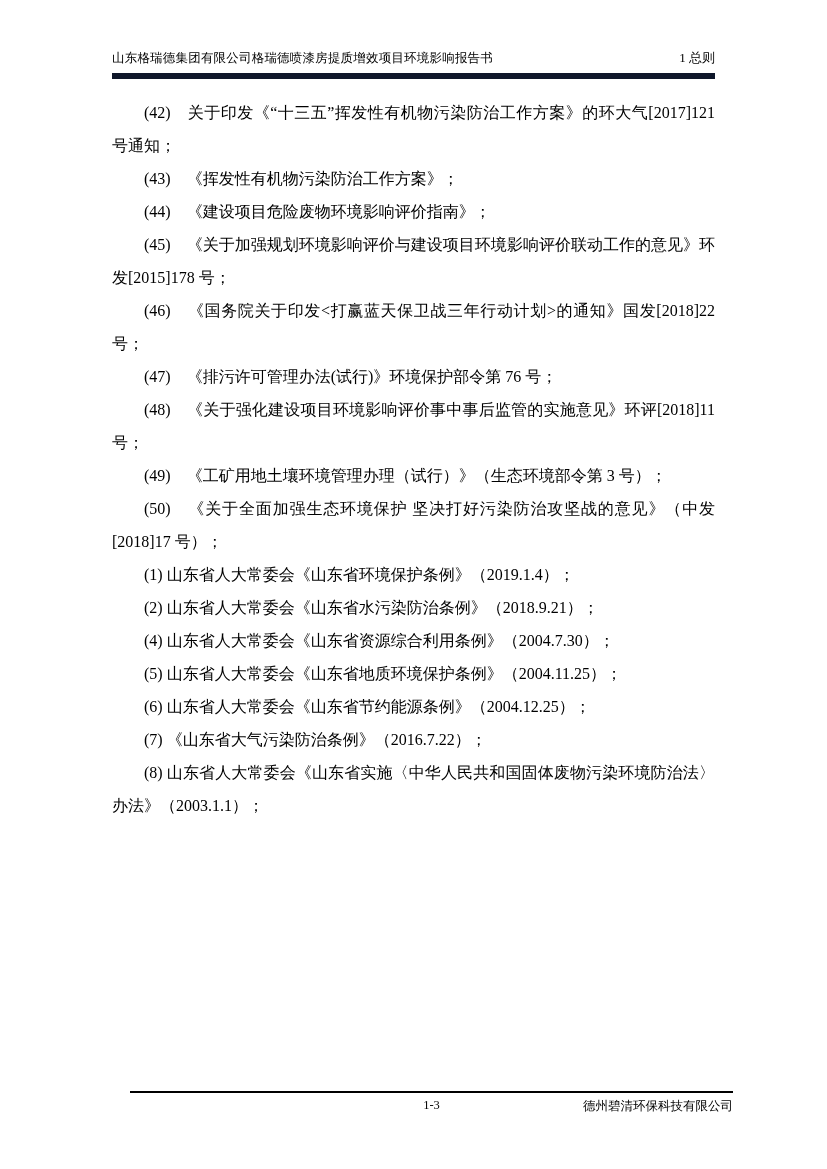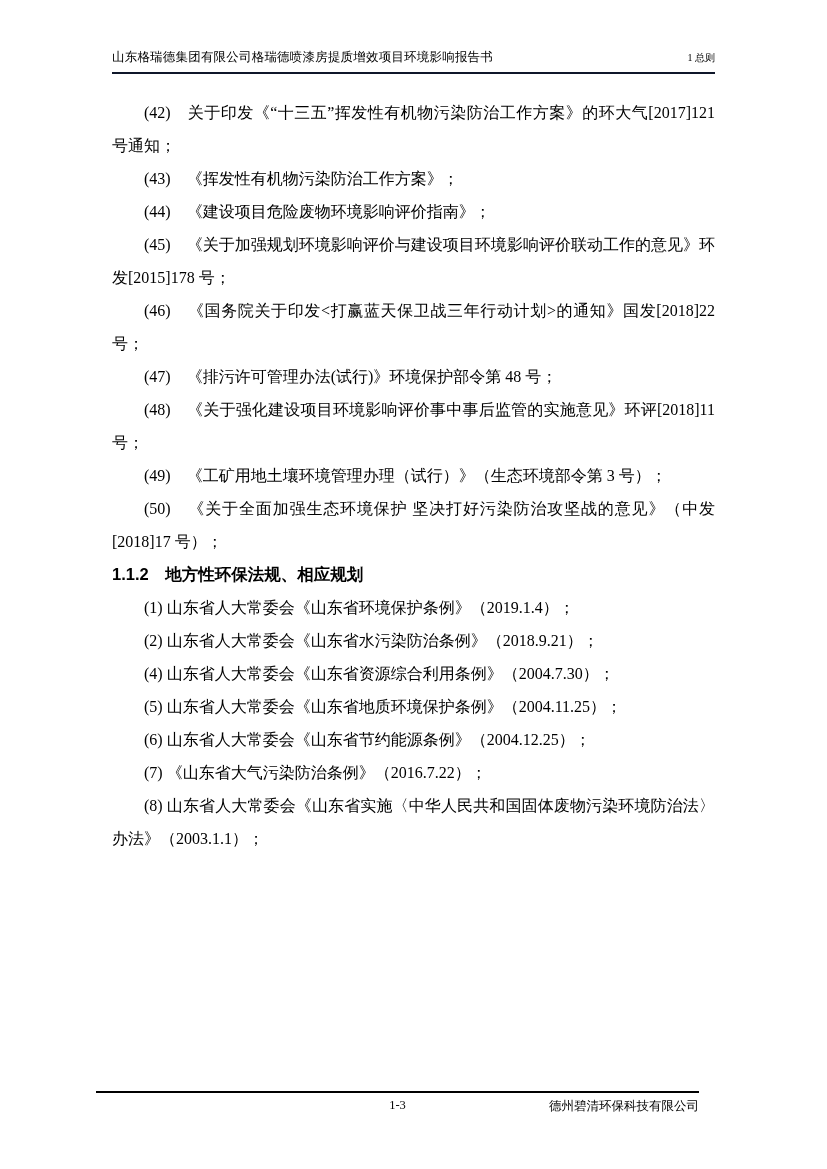--- a/index.html
+++ b/index.html
@@ -17,30 +17,30 @@
     overflow: hidden;
   }
   
   .page-header {
     position: absolute;
     top: 49px;
     left: 112px;
     width: 603px;
     display: flex;
     justify-content: space-between;
-    align-items: center;
+    align-items: flex-end;
     font-size: 12.5px;
     padding-bottom: 6px;
-    border-bottom: 2px solid #0f172a;
+    border-bottom: 6px solid #0f172a;
   }
   .page-header .header-left {
     letter-spacing: 0.2px;
   }
   .page-header .header-right {
-    font-size: 10px;
+    font-size: 13px;
   }
   
   .content {
     position: absolute;
     top: 96px;
     left: 112px;
     width: 603px;
   }
   .content p {
     margin: 0;
@@ -54,21 +54,21 @@
     font-weight: 700;
     font-size: 16.5px;
     line-height: 33px;
     text-indent: 0;
     text-align: left;
   }
   
   .page-footer {
     position: absolute;
     top: 1091px;
-    left: 96px;
+    left: 130px;
     width: 603px;
     border-top: 2px solid #000000;
     font-size: 12.5px;
     height: 30px;
   }
   .page-footer .page-number {
     position: absolute;
     top: 5px;
     left: 0;
     right: 0;
@@ -89,26 +89,25 @@
     <span class="header-left">山东格瑞德集团有限公司格瑞德喷漆房提质增效项目环境影响报告书</span>
     <span class="header-right">1 总则</span>
   </div>
 
   <div class="content">
     <p>(42)　关于印发《“十三五”挥发性有机物污染防治工作方案》的环大气[2017]121 号通知；</p>
     <p>(43)　《挥发性有机物污染防治工作方案》；</p>
     <p>(44)　《建设项目危险废物环境影响评价指南》；</p>
     <p>(45)　《关于加强规划环境影响评价与建设项目环境影响评价联动工作的意见》环发[2015]178 号；</p>
     <p>(46)　《国务院关于印发&lt;打赢蓝天保卫战三年行动计划&gt;的通知》国发[2018]22 号；</p>
-    <p>(47)　《排污许可管理办法(试行)》环境保护部令第 48 号；</p>
+    <p>(47)　《排污许可管理办法(试行)》环境保护部令第 76 号；</p>
     <p>(48)　《关于强化建设项目环境影响评价事中事后监管的实施意见》环评[2018]11 号；</p>
     <p>(49)　《工矿用地土壤环境管理办理（试行）》（生态环境部令第 3 号）；</p>
     <p>(50)　《关于全面加强生态环境保护 坚决打好污染防治攻坚战的意见》（中发[2018]17 号）；</p>
 
-    <p class="section-heading">1.1.2　地方性环保法规、相应规划</p>
 
     <p>(1) 山东省人大常委会《山东省环境保护条例》（2019.1.4）；</p>
     <p>(2) 山东省人大常委会《山东省水污染防治条例》（2018.9.21）；</p>
     <p>(4) 山东省人大常委会《山东省资源综合利用条例》（2004.7.30）；</p>
     <p>(5) 山东省人大常委会《山东省地质环境保护条例》（2004.11.25）；</p>
     <p>(6) 山东省人大常委会《山东省节约能源条例》（2004.12.25）；</p>
     <p>(7) 《山东省大气污染防治条例》（2016.7.22）；</p>
     <p>(8) 山东省人大常委会《山东省实施〈中华人民共和国固体废物污染环境防治法〉办法》（2003.1.1）；</p>
   </div>
 

